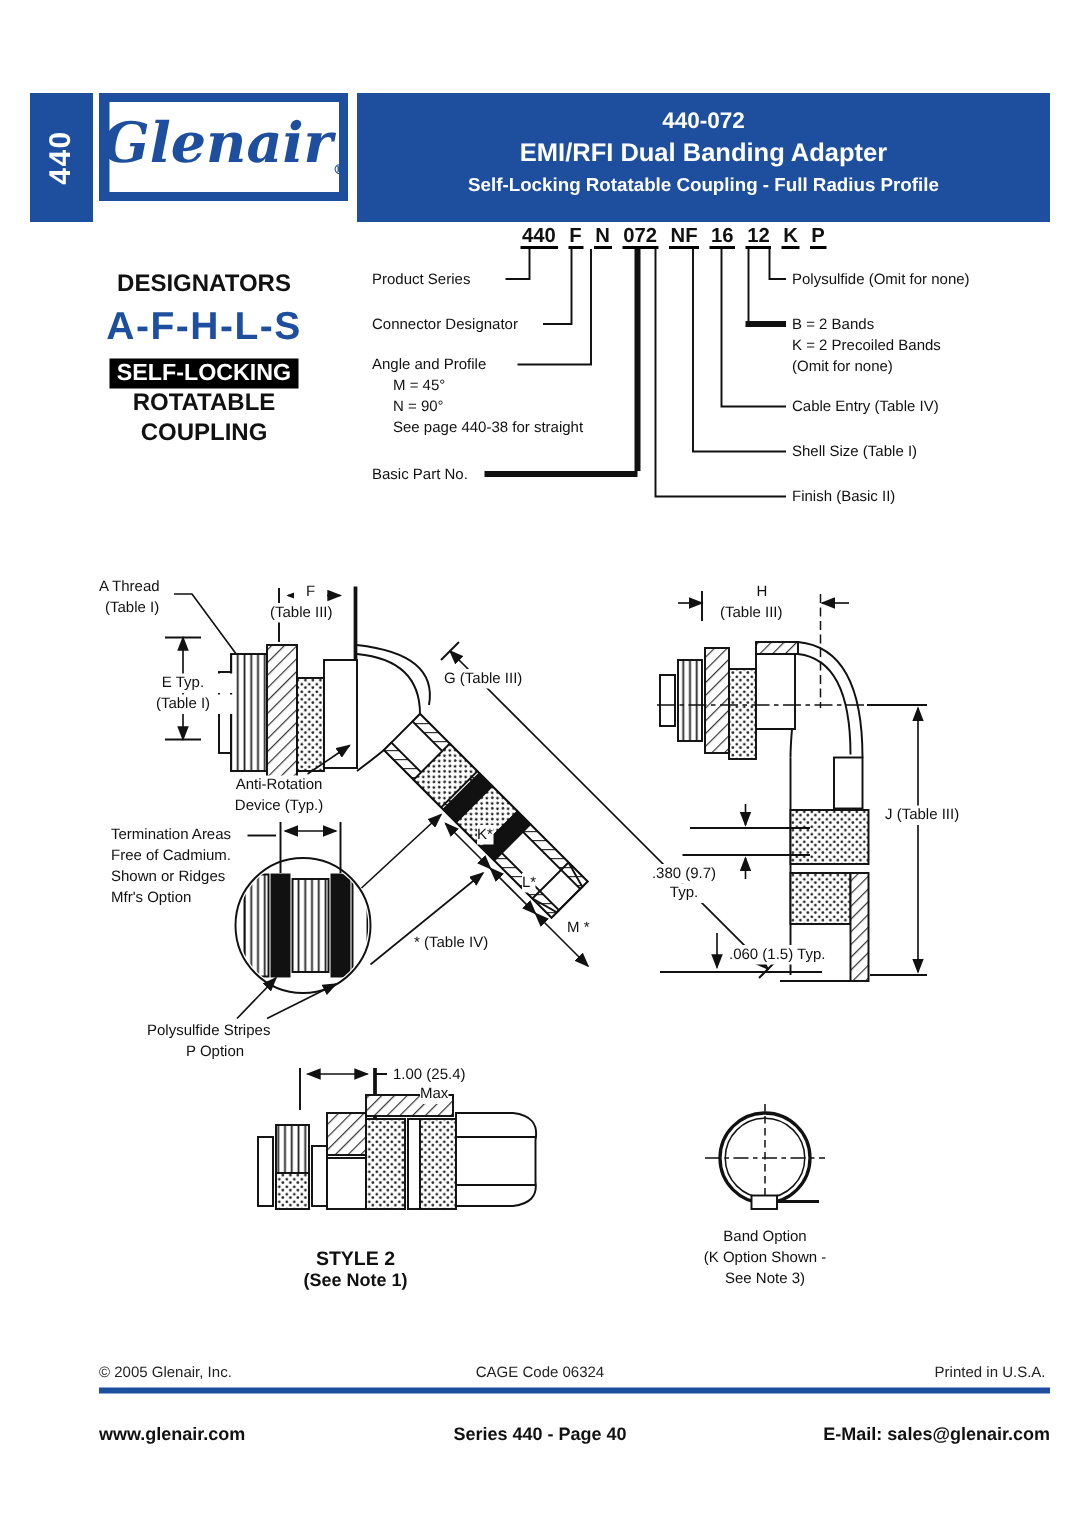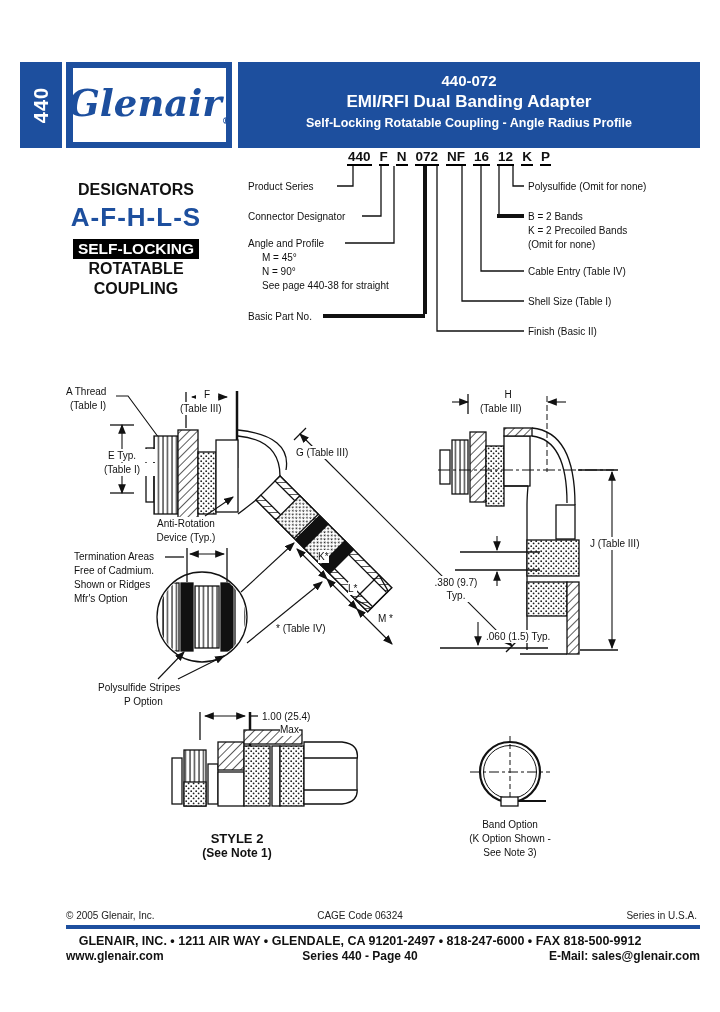--- a/index.html
+++ b/index.html
@@ -2,21 +2,21 @@
 <html><head>
 <meta charset="utf-8">
 <style>
   html,body{margin:0;padding:0;background:#fff;}
   .page{position:relative;width:720px;height:1012px;background:#fff;overflow:hidden;
         font-family:"Liberation Sans",sans-serif;color:#111;}
   
   .hdr-tab{position:absolute;left:20px;top:62px;width:42px;height:86px;background:#1d4f9e;}
   .hdr-tab span{position:absolute;left:50%;top:50%;transform:translate(-50%,-50%) rotate(-90deg);
         color:#fff;font-weight:bold;font-size:20px;letter-spacing:1px;}
-  .logo-box{position:absolute;left:66px;top:62px;width:166px;height:86px;background:#1d4f9e;}
+  .logo-box{position:absolute;left:66px;top:62px;width:166px;height:72px;background:#1d4f9e;}
   .logo-inner{position:absolute;left:7px;top:6px;right:6px;bottom:6px;background:#fff;
         display:flex;align-items:center;justify-content:center;}
   .logo-script{font-family:"DejaVu Serif",serif;font-style:italic;font-weight:bold;
         font-size:37px;color:#1d4f9e;line-height:1;}
   .logo-reg{font-size:9px;color:#1d4f9e;vertical-align:-8px;}
   .title-box{position:absolute;left:238px;top:62px;width:462px;height:86px;background:#1d4f9e;
         color:#fff;text-align:center;}
   .title-pn{margin-top:10px;font-size:15px;font-weight:bold;}
   .title-main{margin-top:3px;font-size:17px;font-weight:bold;}
   .title-sub{margin-top:4px;font-size:12.5px;font-weight:bold;}
@@ -52,21 +52,21 @@
     <span>440</span>
   </div>
   <div class="logo-box">
     <div class="logo-inner">
       <span class="logo-script"><span>Glenair</span><span class="logo-reg">®</span></span>
     </div>
   </div>
   <div class="title-box">
     <div class="title-pn">440-072</div>
     <div class="title-main">EMI/RFI Dual Banding Adapter</div>
-    <div class="title-sub">Self-Locking Rotatable Coupling - Angle Radius Profile</div>
+    <div class="title-sub">Self-Locking Rotatable Coupling - Full Radius Profile</div>
   </div>
 
   <div class="desig">
     <div class="h">DESIGNATORS</div>
     <div class="letters">A-F-H-L-S</div>
     <div><span class="lock">SELF-LOCKING</span></div>
     <div class="rot">ROTATABLE</div>
     <div class="rot">COUPLING</div>
   </div>
 
@@ -283,20 +283,19 @@
   <div class="lbl" style="left:262px;top:710px">1.00 (25.4)</div>
   <div class="lbl" style="left:280px;top:723px">Max</div>
   <div class="lbl ctr bold" style="left:197px;top:832px;width:80px;font-size:13px">STYLE 2</div>
   <div class="lbl ctr bold" style="left:190px;top:847px;width:94px;font-size:12px">(See Note 1)</div>
   <div class="lbl ctr" style="left:460px;top:818px;width:100px">Band Option</div>
   <div class="lbl ctr" style="left:454px;top:832px;width:112px">(K Option Shown -</div>
   <div class="lbl ctr" style="left:468px;top:846px;width:84px">See Note 3)</div>
 
   <div class="f-small" style="left:66px;top:910px">© 2005 Glenair, Inc.</div>
   <div class="f-small ctr" style="left:300px;top:910px;width:120px;position:absolute">CAGE Code 06324</div>
-  <div class="f-small" style="left:557px;top:910px;width:140px;text-align:right">Series in U.S.A.</div>
+  <div class="f-small" style="left:557px;top:910px;width:140px;text-align:right">Printed in U.S.A.</div>
   <div class="f-rule"></div>
-  <div class="f-addr">GLENAIR, INC.  •  1211 AIR WAY  •  GLENDALE, CA 91201-2497  •  818-247-6000  •  FAX 818-500-9912</div>
   <div class="f-bold" style="left:66px;top:949px">www.glenair.com</div>
   <div class="f-bold" style="left:260px;top:949px;width:200px;text-align:center">Series 440 - Page 40</div>
   <div class="f-bold" style="left:480px;top:949px;width:220px;text-align:right">E-Mail: sales@glenair.com</div>
 
 </div>
 
 </body></html>

